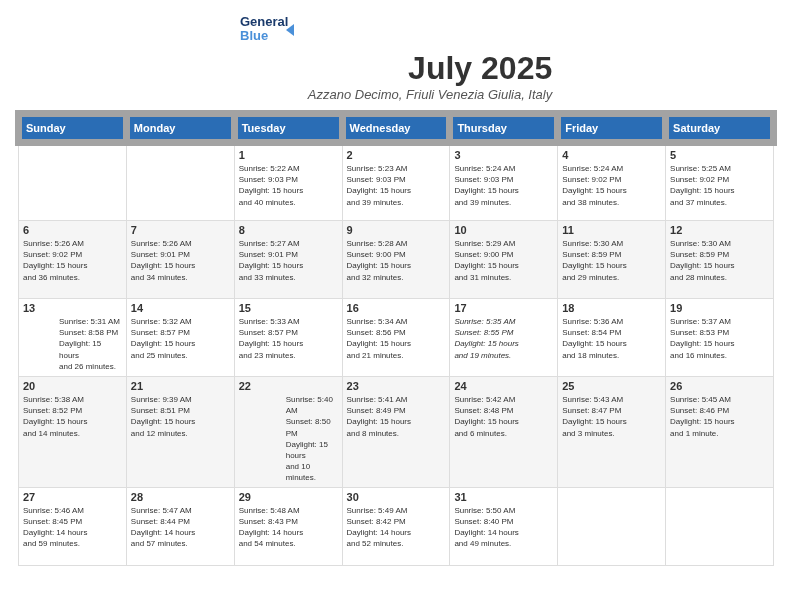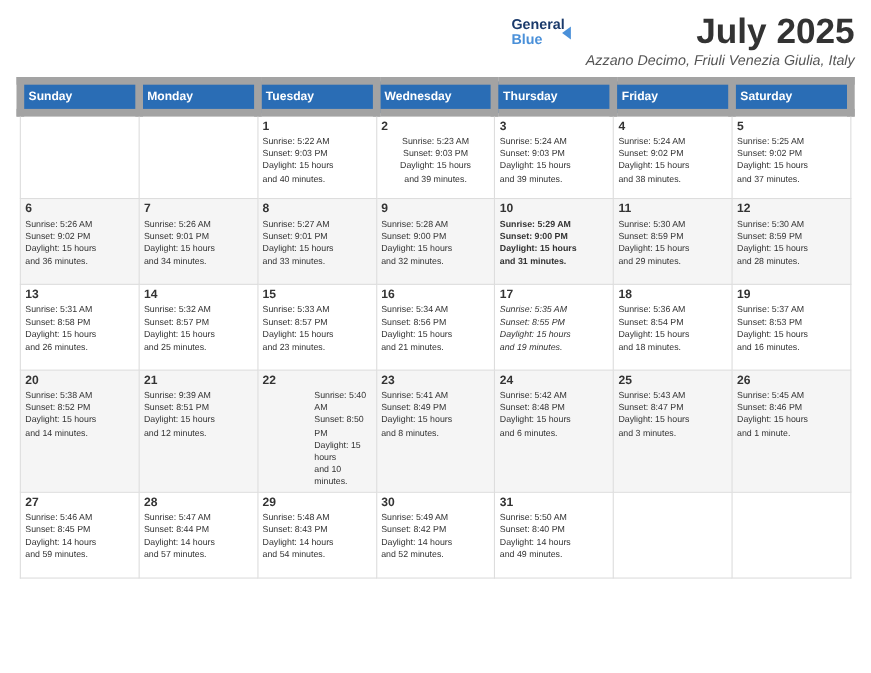--- a/index.html
+++ b/index.html
@@ -11,36 +11,37 @@
       overflow: hidden;
     }
     .page {
       width: 792px;
       height: 612px;
       background: #fff;
       padding: 10px 15px;
     }
     .header {
       display: flex;
-      justify-content: flex-end;
+      justify-content: center;
       align-items: flex-start;
       margin-bottom: 8px;
       gap: 13px;
     }
     .logo {
       display: flex;
       align-items: center;
     }
     .title-area {
       text-align: right;
     }
     .month-title {
       font-size: 32px;
       font-weight: bold;
       color: #333;
+      margin-top: 40px;
     }
     .subtitle {
       font-size: 13px;
       color: #555;
       font-style: italic;
     }
     .calendar {
       width: 100%;
       border-collapse: collapse;
       table-layout: fixed;
@@ -125,21 +126,21 @@
           <td class="empty-cell"></td>
           <td>
             <span class="day-number">1</span>
             <div class="day-info" style="white-space: pre-line;">Sunrise: 5:22 AM
 Sunset: 9:03 PM
 Daylight: 15 hours
 and 40 minutes.</div>
           </td>
           <td>
             <span class="day-number">2</span>
-            <div class="day-info" style="white-space: pre-line; text-align: center;">Sunrise: 5:23 AM
+            <div class="day-info" style="white-space: pre-line;">Sunrise: 5:23 AM
 Sunset: 9:03 PM
 Daylight: 15 hours
 and 39 minutes.</div>
           </td>
           <td>
             <span class="day-number">3</span>
             <div class="day-info" style="white-space: pre-line;">Sunrise: 5:24 AM
 Sunset: 9:03 PM
 Daylight: 15 hours
 and 39 minutes.</div>
@@ -183,21 +184,21 @@
           </td>
           <td>
             <span class="day-number">9</span>
             <div class="day-info" style="white-space: pre-line;">Sunrise: 5:28 AM
 Sunset: 9:00 PM
 Daylight: 15 hours
 and 32 minutes.</div>
           </td>
           <td>
             <span class="day-number">10</span>
-            <div class="day-info" style="white-space: pre-line; font-weight: bold;">Sunrise: 5:29 AM
+            <div class="day-info" style="white-space: pre-line;">Sunrise: 5:29 AM
 Sunset: 9:00 PM
 Daylight: 15 hours
 and 31 minutes.</div>
           </td>
           <td>
             <span class="day-number">11</span>
             <div class="day-info" style="white-space: pre-line;">Sunrise: 5:30 AM
 Sunset: 8:59 PM
 Daylight: 15 hours
 and 29 minutes.</div>
@@ -206,21 +207,21 @@
             <span class="day-number">12</span>
             <div class="day-info" style="white-space: pre-line;">Sunrise: 5:30 AM
 Sunset: 8:59 PM
 Daylight: 15 hours
 and 28 minutes.</div>
           </td>
         </tr>
         <tr>
           <td>
             <span class="day-number">13</span>
-            <div class="day-info" style="white-space: pre-line;">Sunrise: 5:31 AM
+            <div class="day-info" style="white-space: pre-line; margin-left: 36px;">Sunrise: 5:31 AM
 Sunset: 8:58 PM
 Daylight: 15 hours
 and 26 minutes.</div>
           </td>
           <td>
             <span class="day-number">14</span>
             <div class="day-info" style="white-space: pre-line;">Sunrise: 5:32 AM
 Sunset: 8:57 PM
 Daylight: 15 hours
 and 25 minutes.</div>

